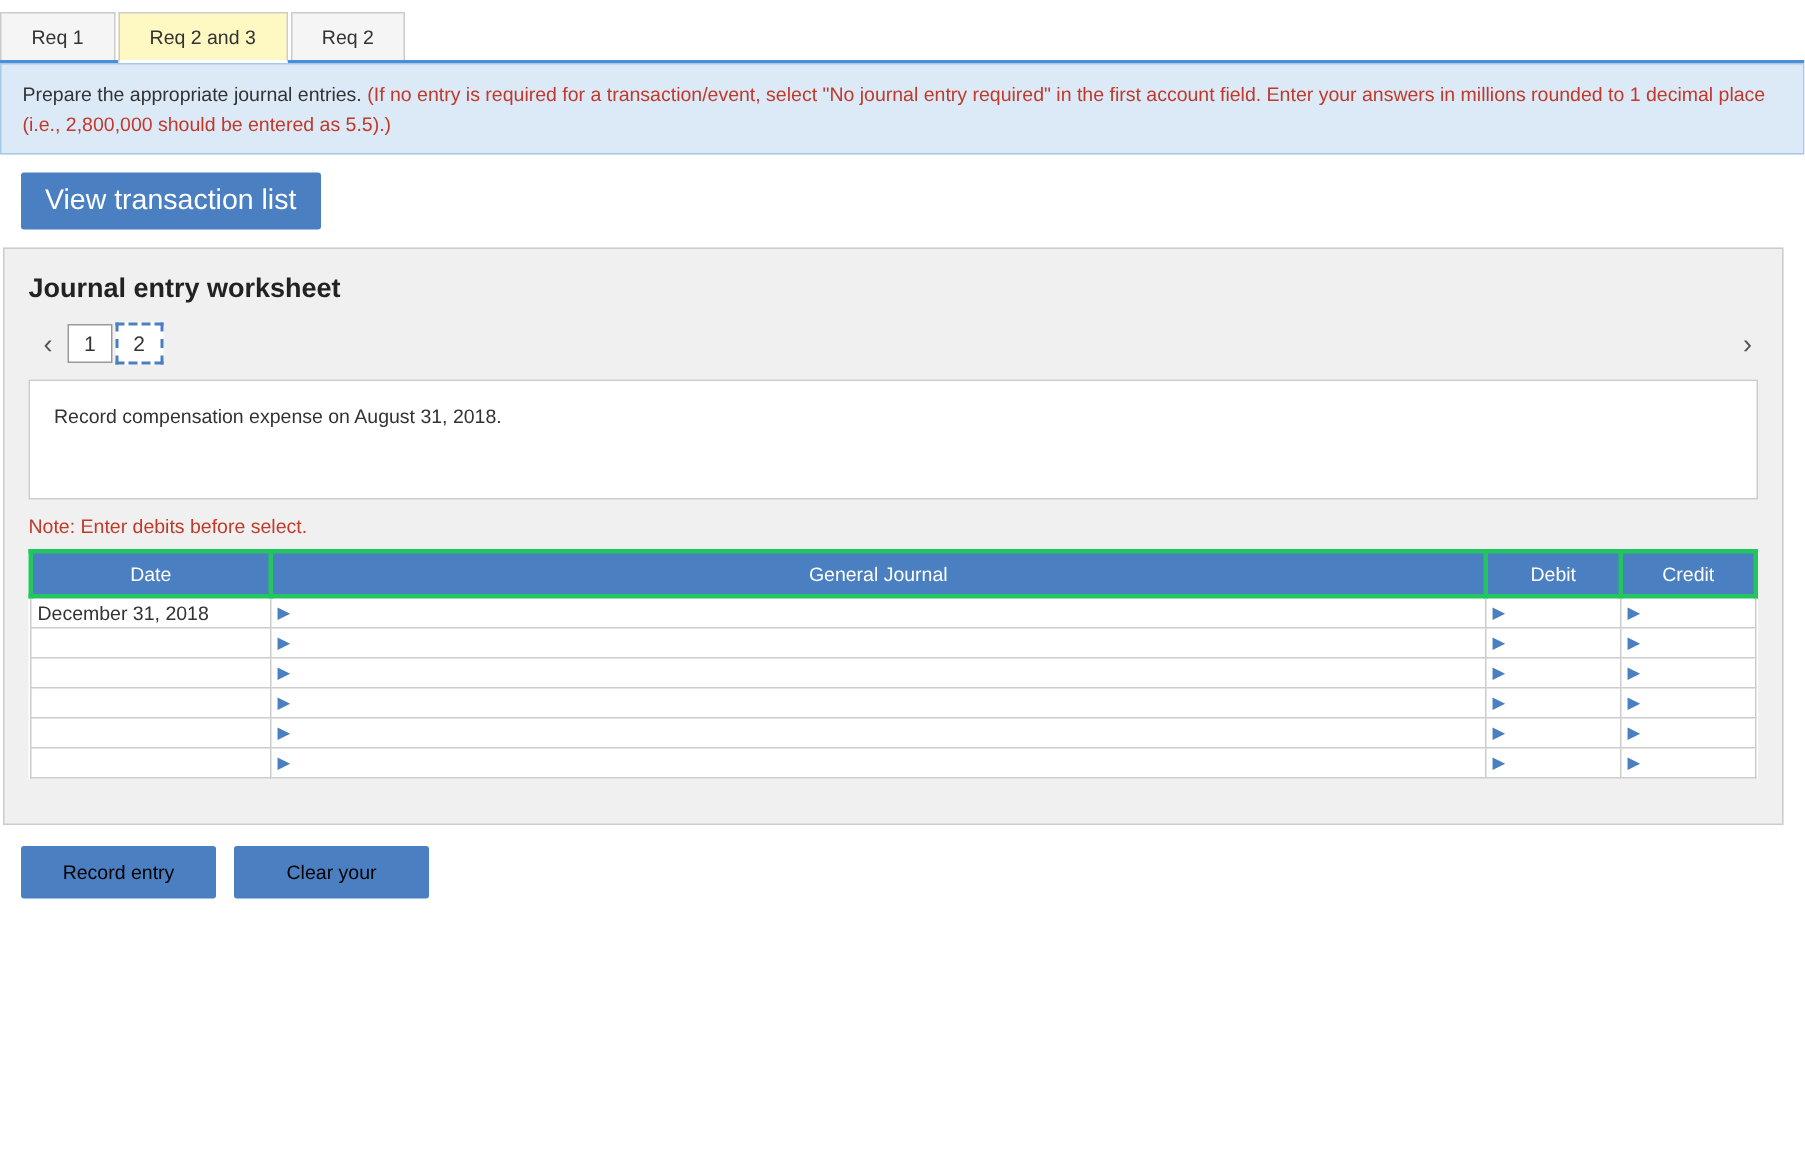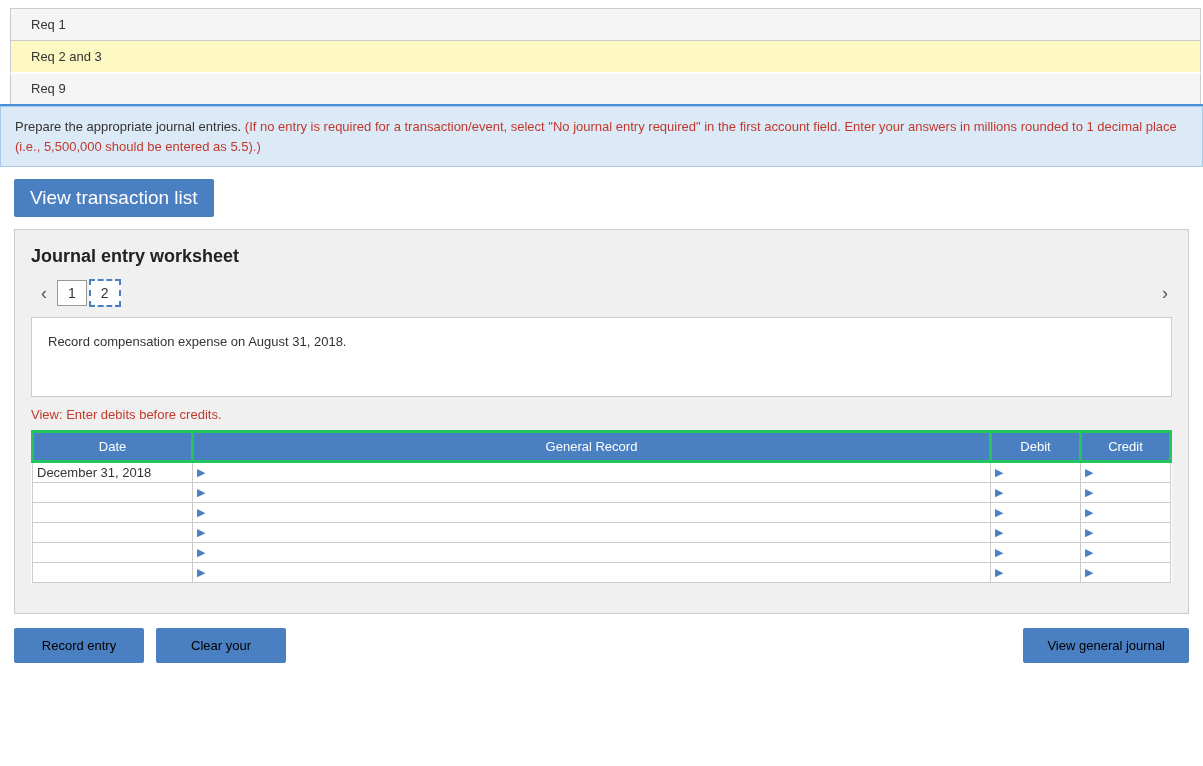--- a/index.html
+++ b/index.html
@@ -1,19 +1,19 @@
 <!DOCTYPE html>
 <html><head>
   <meta charset="utf-8">
   <style>
     * { box-sizing: border-box; margin: 0; padding: 0; }
     body { font-family: Arial, sans-serif; font-size: 14px; background: #fff; color: #333; }
 
     
-    .tabs { display: flex; border-bottom: 2px solid #4a90d9; padding-top: 8px; padding-left: 10px; flex-direction: column; }
+    .tabs { display: flex; border-bottom: 2px solid #4a90d9; padding-top: 8px; padding-left: 0; }
     .tab {
       padding: 8px 20px;
       border: 1px solid #ccc;
       border-bottom: none;
       background: #f5f5f5;
       cursor: pointer;
       margin-right: 2px;
       font-size: 13px;
       color: #333;
     }
@@ -47,21 +47,21 @@
       border: none;
       cursor: pointer;
       font-size: 19px;
       margin: 12px 14px;
       border-radius: 2px;
     }
 
     
     .worksheet-container {
       border: 1px solid #ccc;
-      margin: 0 14px 14px 14px;
+      margin: 0 14px 14px 2px;
       padding: 16px;
       background: #f0f0f0;
     }
 
     .worksheet-title {
       font-size: 18px;
       font-weight: bold;
       margin-bottom: 12px;
       color: #222;
     }
@@ -203,55 +203,55 @@
 </head>
 <body>
 
 
 
 
 <div>
   <div class="tabs">
     <div class="tab">Req 1</div>
     <div class="tab active">Req 2 and 3</div>
-    <div class="tab">Req 9</div>
+    <div class="tab">Req 2</div>
   </div>
 </div>
 
 
 <div class="info-box">
   <span>Prepare the appropriate journal entries.</span>
-  <span class="highlight">(If no entry is required for a transaction/event, select "No journal entry required" in the first account field. Enter your answers in millions rounded to 1 decimal place (i.e., 5,500,000 should be entered as 5.5).)</span>
+  <span class="highlight">(If no entry is required for a transaction/event, select "No journal entry required" in the first account field. Enter your answers in millions rounded to 1 decimal place (i.e., 2,800,000 should be entered as 5.5).)</span>
 </div>
 
 
 <button class="view-transaction-btn">View transaction list</button>
 
 
 <div class="worksheet-container">
   <div class="worksheet-title">Journal entry worksheet</div>
 
   <div class="pagination">
     <span class="page-arrow">‹</span>
     <span class="page-num">1</span>
     <span class="page-num active">2</span>
     <span class="page-right-arrow">›</span>
   </div>
 
   <div class="description-box">
     <span>Record compensation expense on August 31, 2018.</span>
   </div>
 
-  <div class="note">View: Enter debits before credits.</div>
+  <div class="note">Note: Enter debits before select.</div>
 
   <table class="journal-table">
     <thead>
       <tr>
         <th>Date</th>
-        <th>General Record</th>
+        <th>General Journal</th>
         <th>Debit</th>
         <th>Credit</th>
       </tr>
     </thead>
     <tbody id="table-body">
     <tr>
           <td>
             <div class="cell-inner date-cell">
               <input type="text" class="cell-input" value="December 31, 2018" style="">
             </div>
@@ -401,17 +401,16 @@
           </td>
         </tr>
       </tbody>
   </table>
 </div>
 
 
 <div class="bottom-buttons">
   <button class="btn-action">Record entry</button>
   <button class="btn-action">Clear your</button>
-  <button class="btn-action btn-view-journal">View general journal</button>
 </div>
 
 
 
 
 </body></html>

